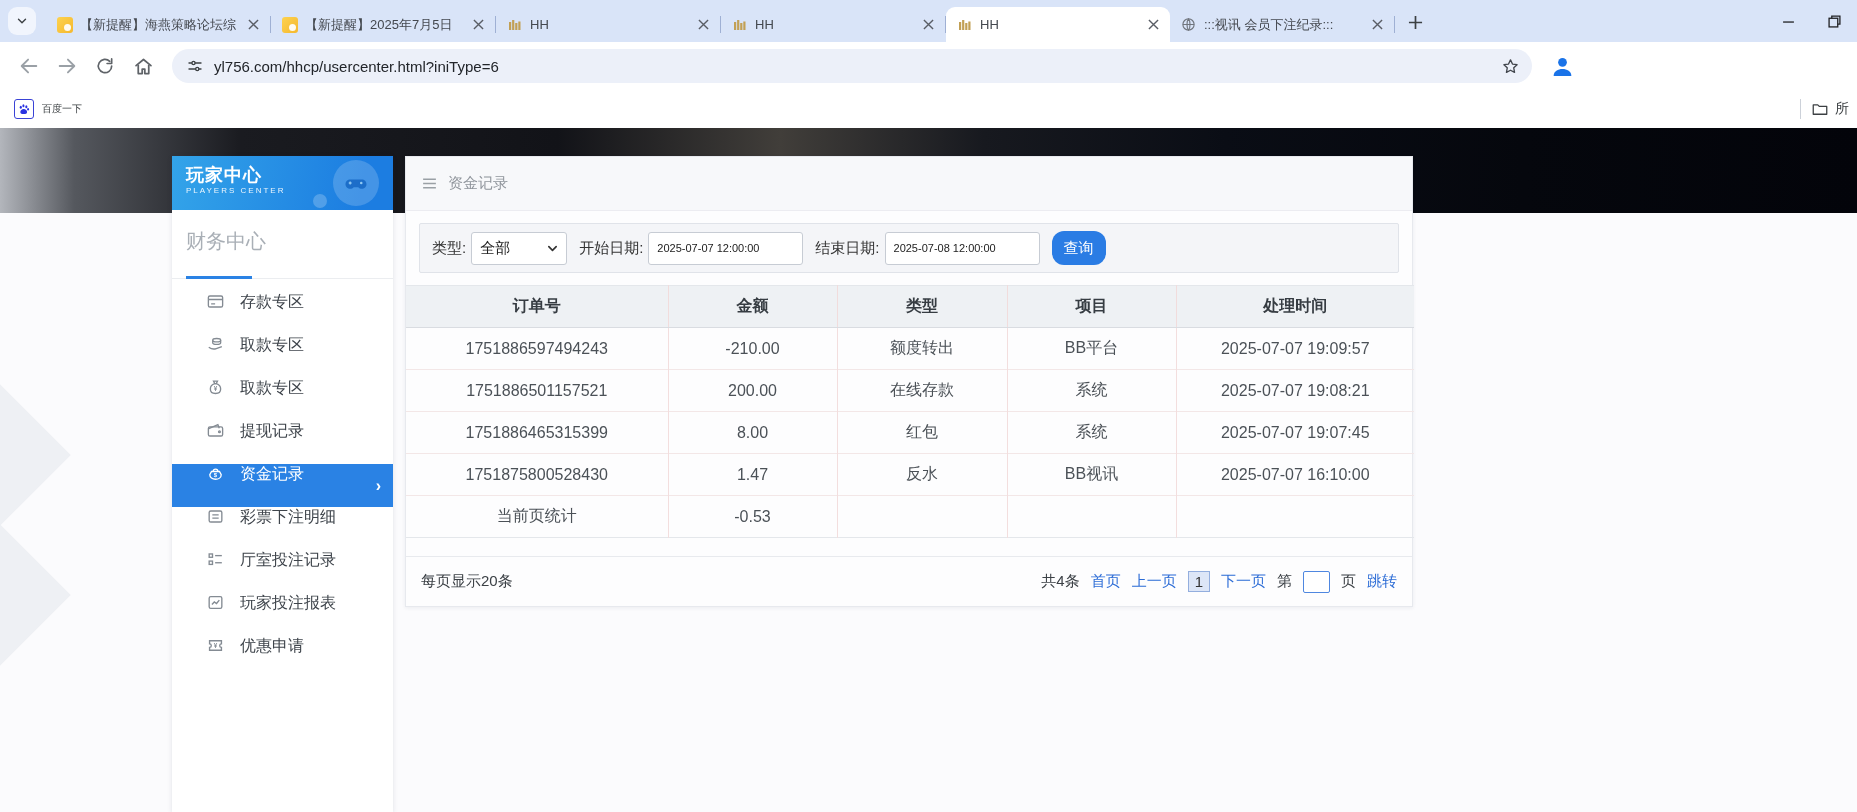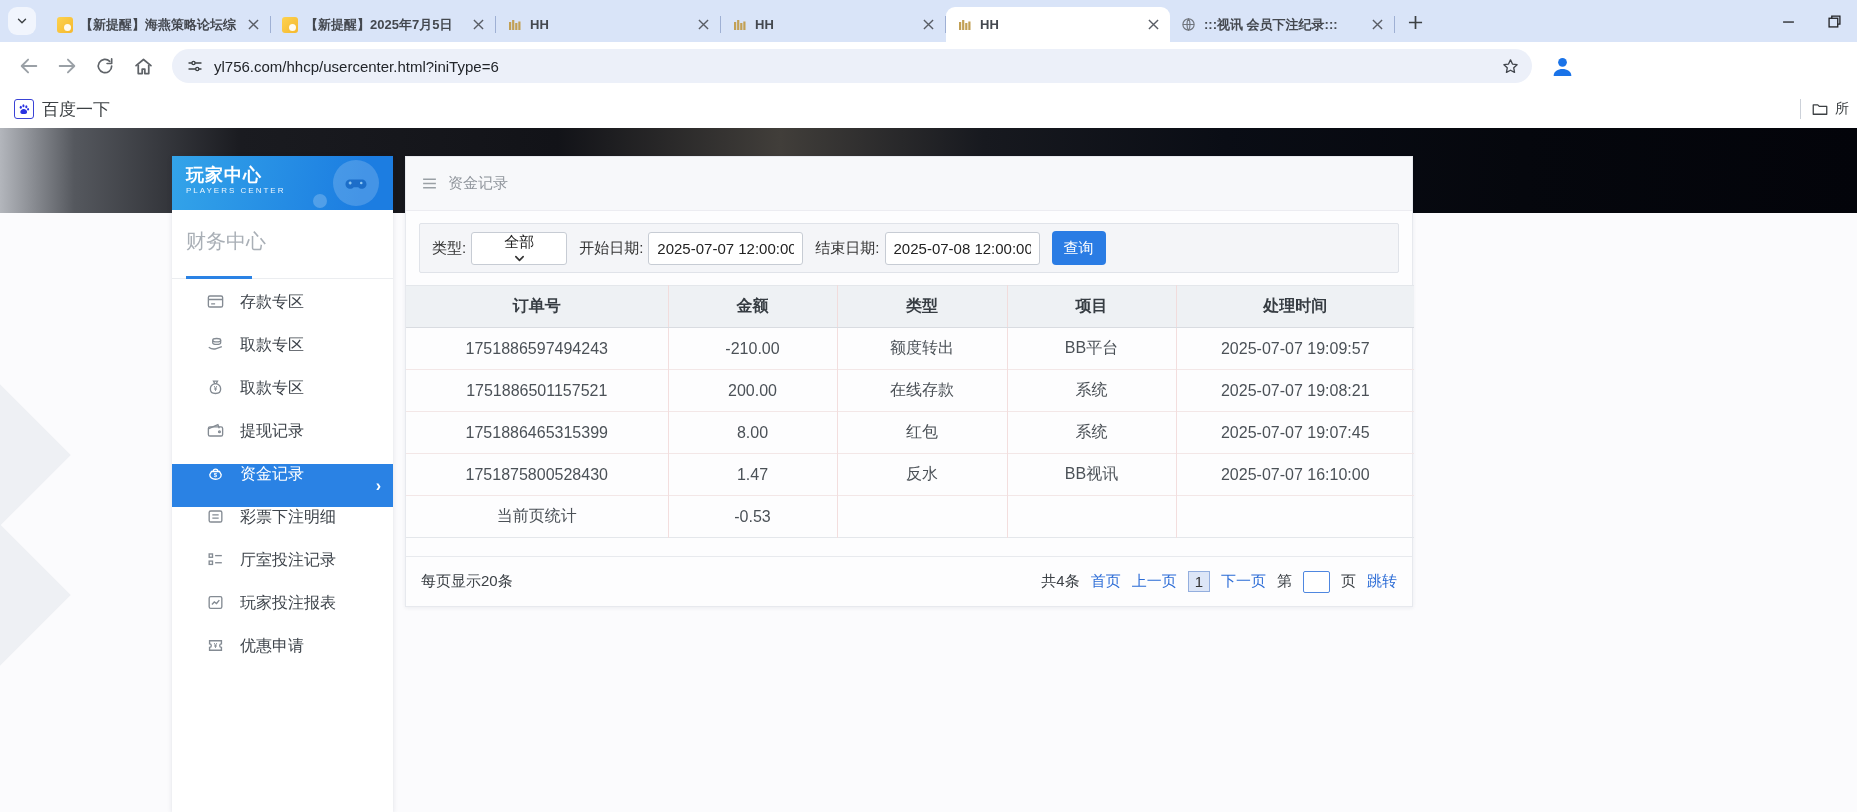--- a/index.html
+++ b/index.html
@@ -6,41 +6,41 @@
   html,body { width:1857px; height:812px; overflow:hidden; }
   body { font-family:"Liberation Sans","DejaVu Sans",sans-serif; background:#fff; position:relative; }
   svg { display:block; }
 
   
   .tabstrip { height:42px; background:#d9e4f8; display:flex; align-items:flex-end; padding-left:8px; position:relative; }
   .tab-search { width:28px; height:28px; border-radius:9px; background:#f1f5fd; display:flex; align-items:center; justify-content:center; margin:0 10px 7px 0; color:#3c4043; cursor:pointer; }
   .tab { width:224px; height:35px; display:flex; align-items:center; padding:0 8px 0 11px; border-radius:9px 9px 0 0; color:#44484f; position:relative; cursor:pointer; flex:none; }
   .tab.active { background:#fff; }
   .tab .fav { width:16px; height:16px; flex:none; }
-  .tab .ttl { flex:1; font-size:13px; white-space:nowrap; overflow:hidden; margin:16px 7px;font-weight:bold; }
+  .tab .ttl { flex:1; font-size:13px; white-space:nowrap; overflow:hidden; margin:16px 7px; }
   .tab .cls { width:17px; height:17px; flex:none; display:flex; align-items:center; justify-content:center; color:#595d65; border-radius:50%; cursor:pointer; }
   .tabsep { width:1px; height:17px; background:#9fb0d4; margin-bottom:9px; flex:none; }
   .newtab { width:28px; height:28px; margin:0 0 6px 6px; display:flex; align-items:center; justify-content:center; color:#3c4043; border-radius:50%; cursor:pointer; }
   .wincontrols { margin-left:auto; display:flex; align-items:center; height:42px; }
   .winbtn { width:46px; height:42px; display:flex; align-items:center; justify-content:center; color:#202124; cursor:pointer; }
   .bubble-fav { width:16px; height:16px; border-radius:3px; background:linear-gradient(135deg,#fdd24f,#f5b82e); position:relative; }
   .bubble-fav::after { content:""; position:absolute; right:2px; bottom:2px; width:7px; height:7px; border-radius:50%; background:#fff; opacity:.92; }
 
   
   .navbar { height:48px; background:#fff; display:flex; align-items:center; padding:0 12px; }
   .navbtn { width:34px; height:34px; display:flex; align-items:center; justify-content:center; border-radius:50%; margin-right:4px; cursor:pointer; color:#5f6368; }
   .navbtn.dim { color:#9aa0a6; }
   .omnibox { width:1360px; height:34px; margin-left:8px; background:#ecf0f9; border-radius:17px; display:flex; align-items:center; padding:0 12px 0 14px; }
   .urltext { font-size:15px; color:#22252a; margin-left:10px; }
   .star { margin-left:auto; color:#42464d; cursor:pointer; }
   .profile { margin-left:18px; cursor:pointer; }
 
   
   .bookbar { height:38px; background:#fff; display:flex; align-items:center; padding:0 14px; }
-  .bookmark { display:flex; align-items:center; gap:8px; font-size:17px; color:#3c4043; cursor:pointer; }
+  .bookmark { display:flex; align-items:center; gap:8px; font-size:10px; color:#3c4043; cursor:pointer; }
   .baidu-ic { width:20px; height:20px; border:1px solid #3a43d6; border-radius:3px; background:#fff; display:flex; align-items:center; justify-content:center; }
   .bb-right { margin-left:auto; display:flex; align-items:center; gap:10px; }
   .bb-div { width:1px; height:20px; background:#ccd1d9; }
   .allbm { display:flex; align-items:center; gap:6px; font-size:14px; color:#3c4043; cursor:pointer; margin-right:-6px; }
 
   
   .page { position:relative; height:684px; background:#fbfbfd; }
   .darkbanner { position:absolute; left:0; top:0; right:0; height:85px;
     background:linear-gradient(90deg,#b3b6bc 0%,#55585e 4%,#1a1b20 13%,#121318 30%,#413e3a 42%,#17191f 53%,#0a0d15 66%,#05070d 82%,#03040a 100%); }
   .wm { position:absolute; width:110px; height:110px; background:#eef0f4; transform:rotate(45deg); }
@@ -62,23 +62,23 @@
   .sb-item svg { width:19px; height:19px; color:#848b93; flex:none; }
   .sb-item.active { background:#2a82e4; color:#fff; }
   .sb-item.active svg { color:#fff; }
   .sb-chev { position:absolute; right:12px; top:50%; transform:translateY(-50%); font-size:16px; font-weight:bold; color:#fff; }
 
   
   .main { position:absolute; left:405px; top:28px; width:1008px; background:#fdfdfe; border:1px solid #e7e9ee; box-shadow:0 1px 4px rgba(30,40,70,.07); }
   .paneltitle { height:54px; background:#f7f8fa; border-bottom:1px solid #ececf1; display:flex; align-items:center; gap:10px; padding-left:15px; color:#8f949b; font-size:15px; }
   .filter { margin:12px 13px; height:50px; background:#f4f5f8; border:1px solid #e0e3e9; border-radius:2px; display:flex; align-items:center; padding:0 12px; font-size:15px; color:#333; }
   .flabel { margin-right:5px; }
-  .select { width:96px; height:33px; background:#fff; border:1px solid #c7ccd4; border-radius:3px; display:flex; align-items:center; justify-content:space-between; padding:0 8px; margin-right:12px; cursor:pointer; font-size:15px; color:#222;flex-direction:column; }
-  .dinput { width:155px; height:33px; background:#fff; border:1px solid #c7ccd4; border-radius:3px; font-size:15px; color:#222; padding:0 8px; margin-right:12px; font-family:"Liberation Sans","DejaVu Sans",sans-serif; }
-  .searchbtn { width:54px; height:34px; background:#2a7ce4; color:#fff; border:none; border-radius:4px; font-size:15px; cursor:pointer; font-family:inherit; }
+  .select { width:96px; height:33px; background:#fff; border:1px solid #c7ccd4; border-radius:3px; display:flex; align-items:center; justify-content:space-between; padding:0 8px; margin-right:12px; cursor:pointer; font-size:15px; color:#222; }
+  .dinput { width:155px; height:33px; background:#fff; border:1px solid #c7ccd4; border-radius:3px; font-size:11px; color:#222; padding:0 8px; margin-right:12px; font-family:"Liberation Sans","DejaVu Sans",sans-serif; }
+  .searchbtn { width:54px; height:34px; background:#2a7ce4; color:#fff; border:none; border-radius:12px; font-size:15px; cursor:pointer; font-family:inherit; }
   table.data { width:100%; border-collapse:collapse; font-size:16px; color:#4b5157; border-top:1px solid #e4e7eb; border-bottom:1px solid #e4e7eb; table-layout:fixed; }
   table.data th { background:#eef1f4; height:42px; font-size:16px; color:#363c42; border-bottom:1px solid #d9dce1; border-left:1px solid #f1dcdc; font-weight:bold; }
   table.data td { height:42px; text-align:center; border-top:1px solid #f3e7e7; border-left:1px solid #f3dede; white-space:nowrap; overflow:hidden; }
   table.data th:first-child, table.data td:first-child { border-left:none; }
   .pager { margin-top:18px; border-top:1px solid #e8eaee; height:50px; display:flex; align-items:center; justify-content:space-between; padding:0 15px; font-size:15px; color:#3c4146; }
   .pgright { display:flex; align-items:center; gap:11px; }
   .pglink { color:#2c6cd6; cursor:pointer; }
   .pgcur { background:#dde6f7; border:1px solid #93aede; padding:1px 6px; color:#333; cursor:default; }
   .pginput { width:27px; height:22px; border:1px solid #4f87e0; background:#fff; border-radius:2px; }
 </style>

